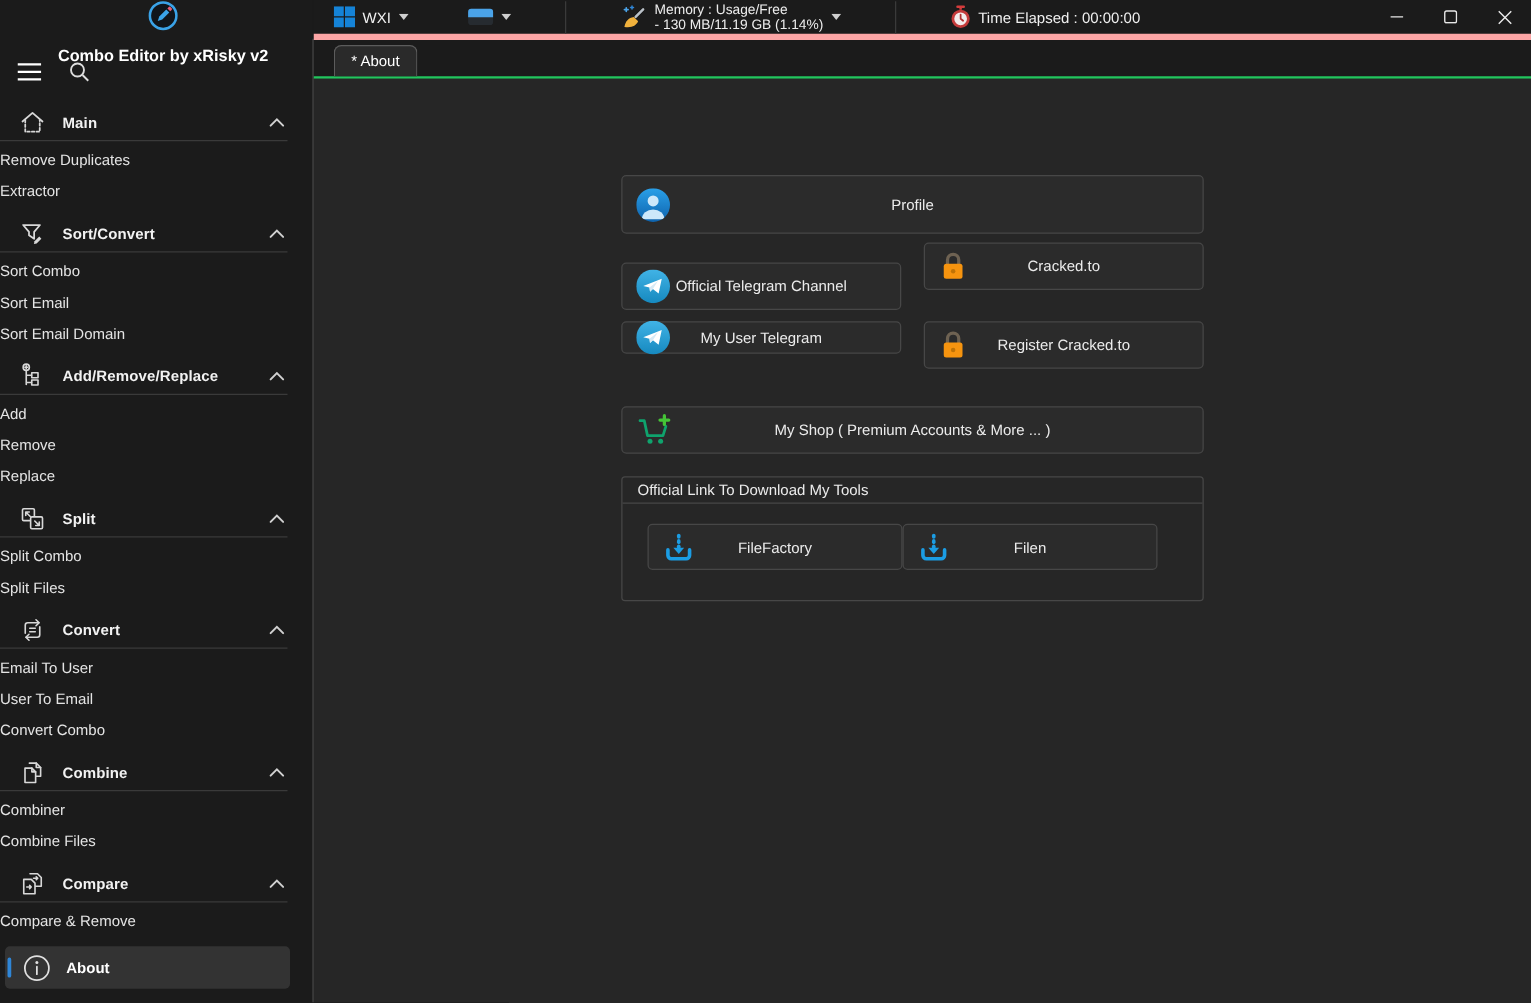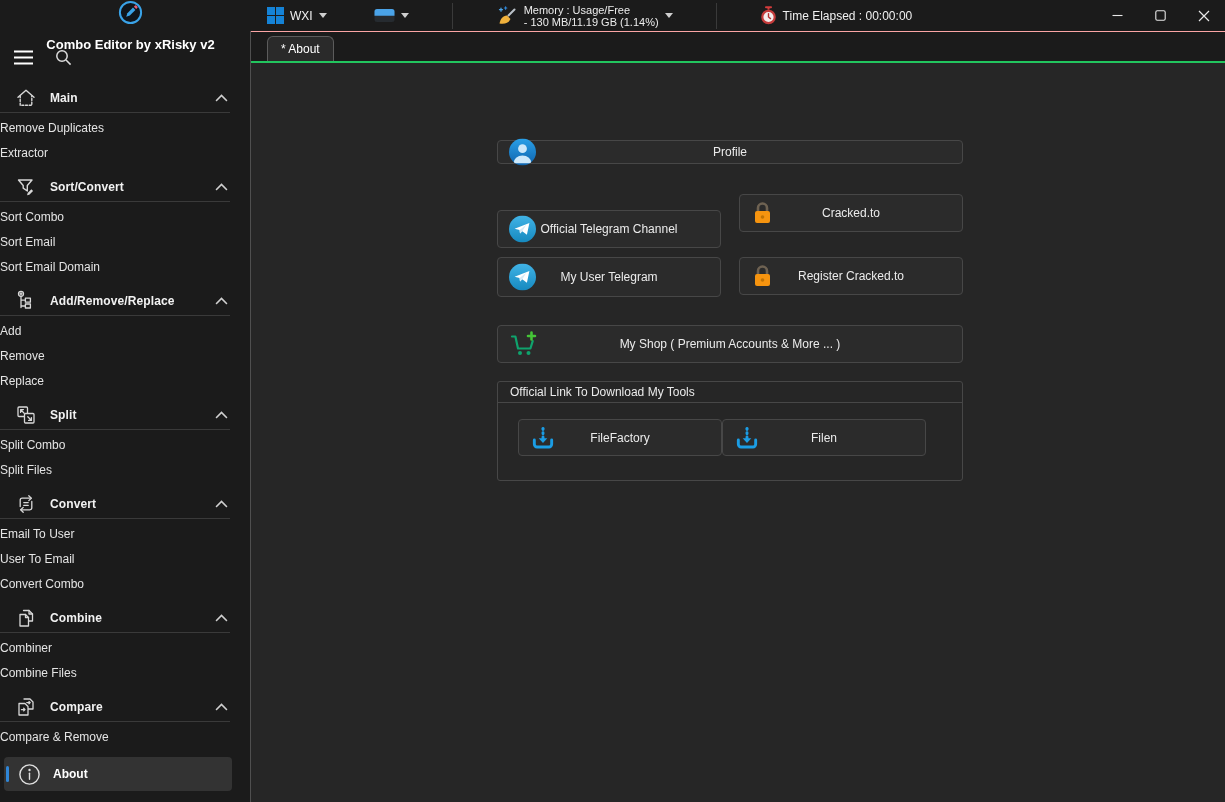--- a/index.html
+++ b/index.html
@@ -31,21 +31,21 @@
                background:#333333; border-radius:4px; position:relative; cursor:pointer; }
   .nav-about .accent { position:absolute; left:2px; top:9px; width:3px; height:16px; border-radius:2px; background:#2f86d7; }
   .nav-about .info-wrap { margin-left:14px; display:flex; }
   .nav-about .lbl { margin-left:12px; font-size:12px; font-weight:700; color:#ffffff; }
 
   
   .splitter { position:absolute; left:250px; top:31px; bottom:0; width:1px; background:#4f4f4f; }
 
   
   .topbar { position:absolute; left:251px; top:0; right:0; height:32px; background:#1b1b1b;
-            border-bottom:1px solid #fca5a5; display:flex; align-items:center; padding-left:16px;gap:31px; }
+            border-bottom:5px solid #fca5a5; display:flex; align-items:center; padding-left:16px;gap:31px; }
   .tgroup { display:flex; align-items:center; gap:6px; cursor:pointer; }
   .tgroup.status { cursor:default; }
   .tlabel { font-size:12px; color:#f0f0f0; }
   .tsep { width:1px; height:26px; background:#3a3a3a; margin:0 12px; }
   .mem { display:flex; flex-direction:column; font-size:11px; line-height:12px; color:#ececec; }
   .wctl { margin-left:auto; display:flex; height:100%; }
   .wbtn { width:43px; height:100%; display:flex; align-items:center; justify-content:center; cursor:pointer; }
   .mon-group { margin-left:16px; }
 
   
@@ -55,24 +55,24 @@
          border:1px solid #5c5c5c; border-bottom:none; border-radius:6px 6px 0 0;
          padding:0 13px; font-size:12px; line-height:24px; color:#ffffff; cursor:pointer; }
 
   
   .content { position:absolute; left:251px; top:63px; right:0; bottom:0; background:#262626; }
   .panel { position:absolute; left:246px; top:77px; width:466px; height:412px; }
   .btn { position:absolute; display:flex; align-items:center; justify-content:center;
          background:#2b2b2b; border:1px solid #474747; border-radius:4px; color:#ebebeb;
          font-size:12px; font-family:inherit; cursor:pointer; padding:0; }
   .bicon { position:absolute; left:11px; top:50%; transform:translateY(-50%); display:flex; }
-  #btn-profile { left:0;   top:0;   width:466px; height:24px; }
+  #btn-profile { left:0;   top:0;   width:466px; height:47px; }
   #btn-tg      { left:0;   top:70px;  width:224px; height:38px; }
   #btn-cracked { left:242px; top:54px;  width:224px; height:38px; }
-  #btn-mytg    { left:0;   top:117px; width:224px; height:40px; }
+  #btn-mytg    { left:0;   top:117px; width:224px; height:26px; }
   #btn-reg     { left:242px; top:117px; width:224px; height:38px; }
   #btn-shop    { left:0;   top:185px; width:466px; height:38px; }
   .groupbox { position:absolute; left:0; top:241px; width:466px; height:100px;
               border:1px solid #474747; border-radius:3px; }
   .group-label { height:21px; line-height:21px; border-bottom:1px solid #474747;
                  padding-left:12px; font-size:12px; color:#ebebeb; }
   #btn-ff    { left:20px;  top:37px; width:204px; height:37px;text-align:right; }
   #btn-filen { left:224px; top:37px; width:204px; height:37px; }
 
   svg { display:block; }

